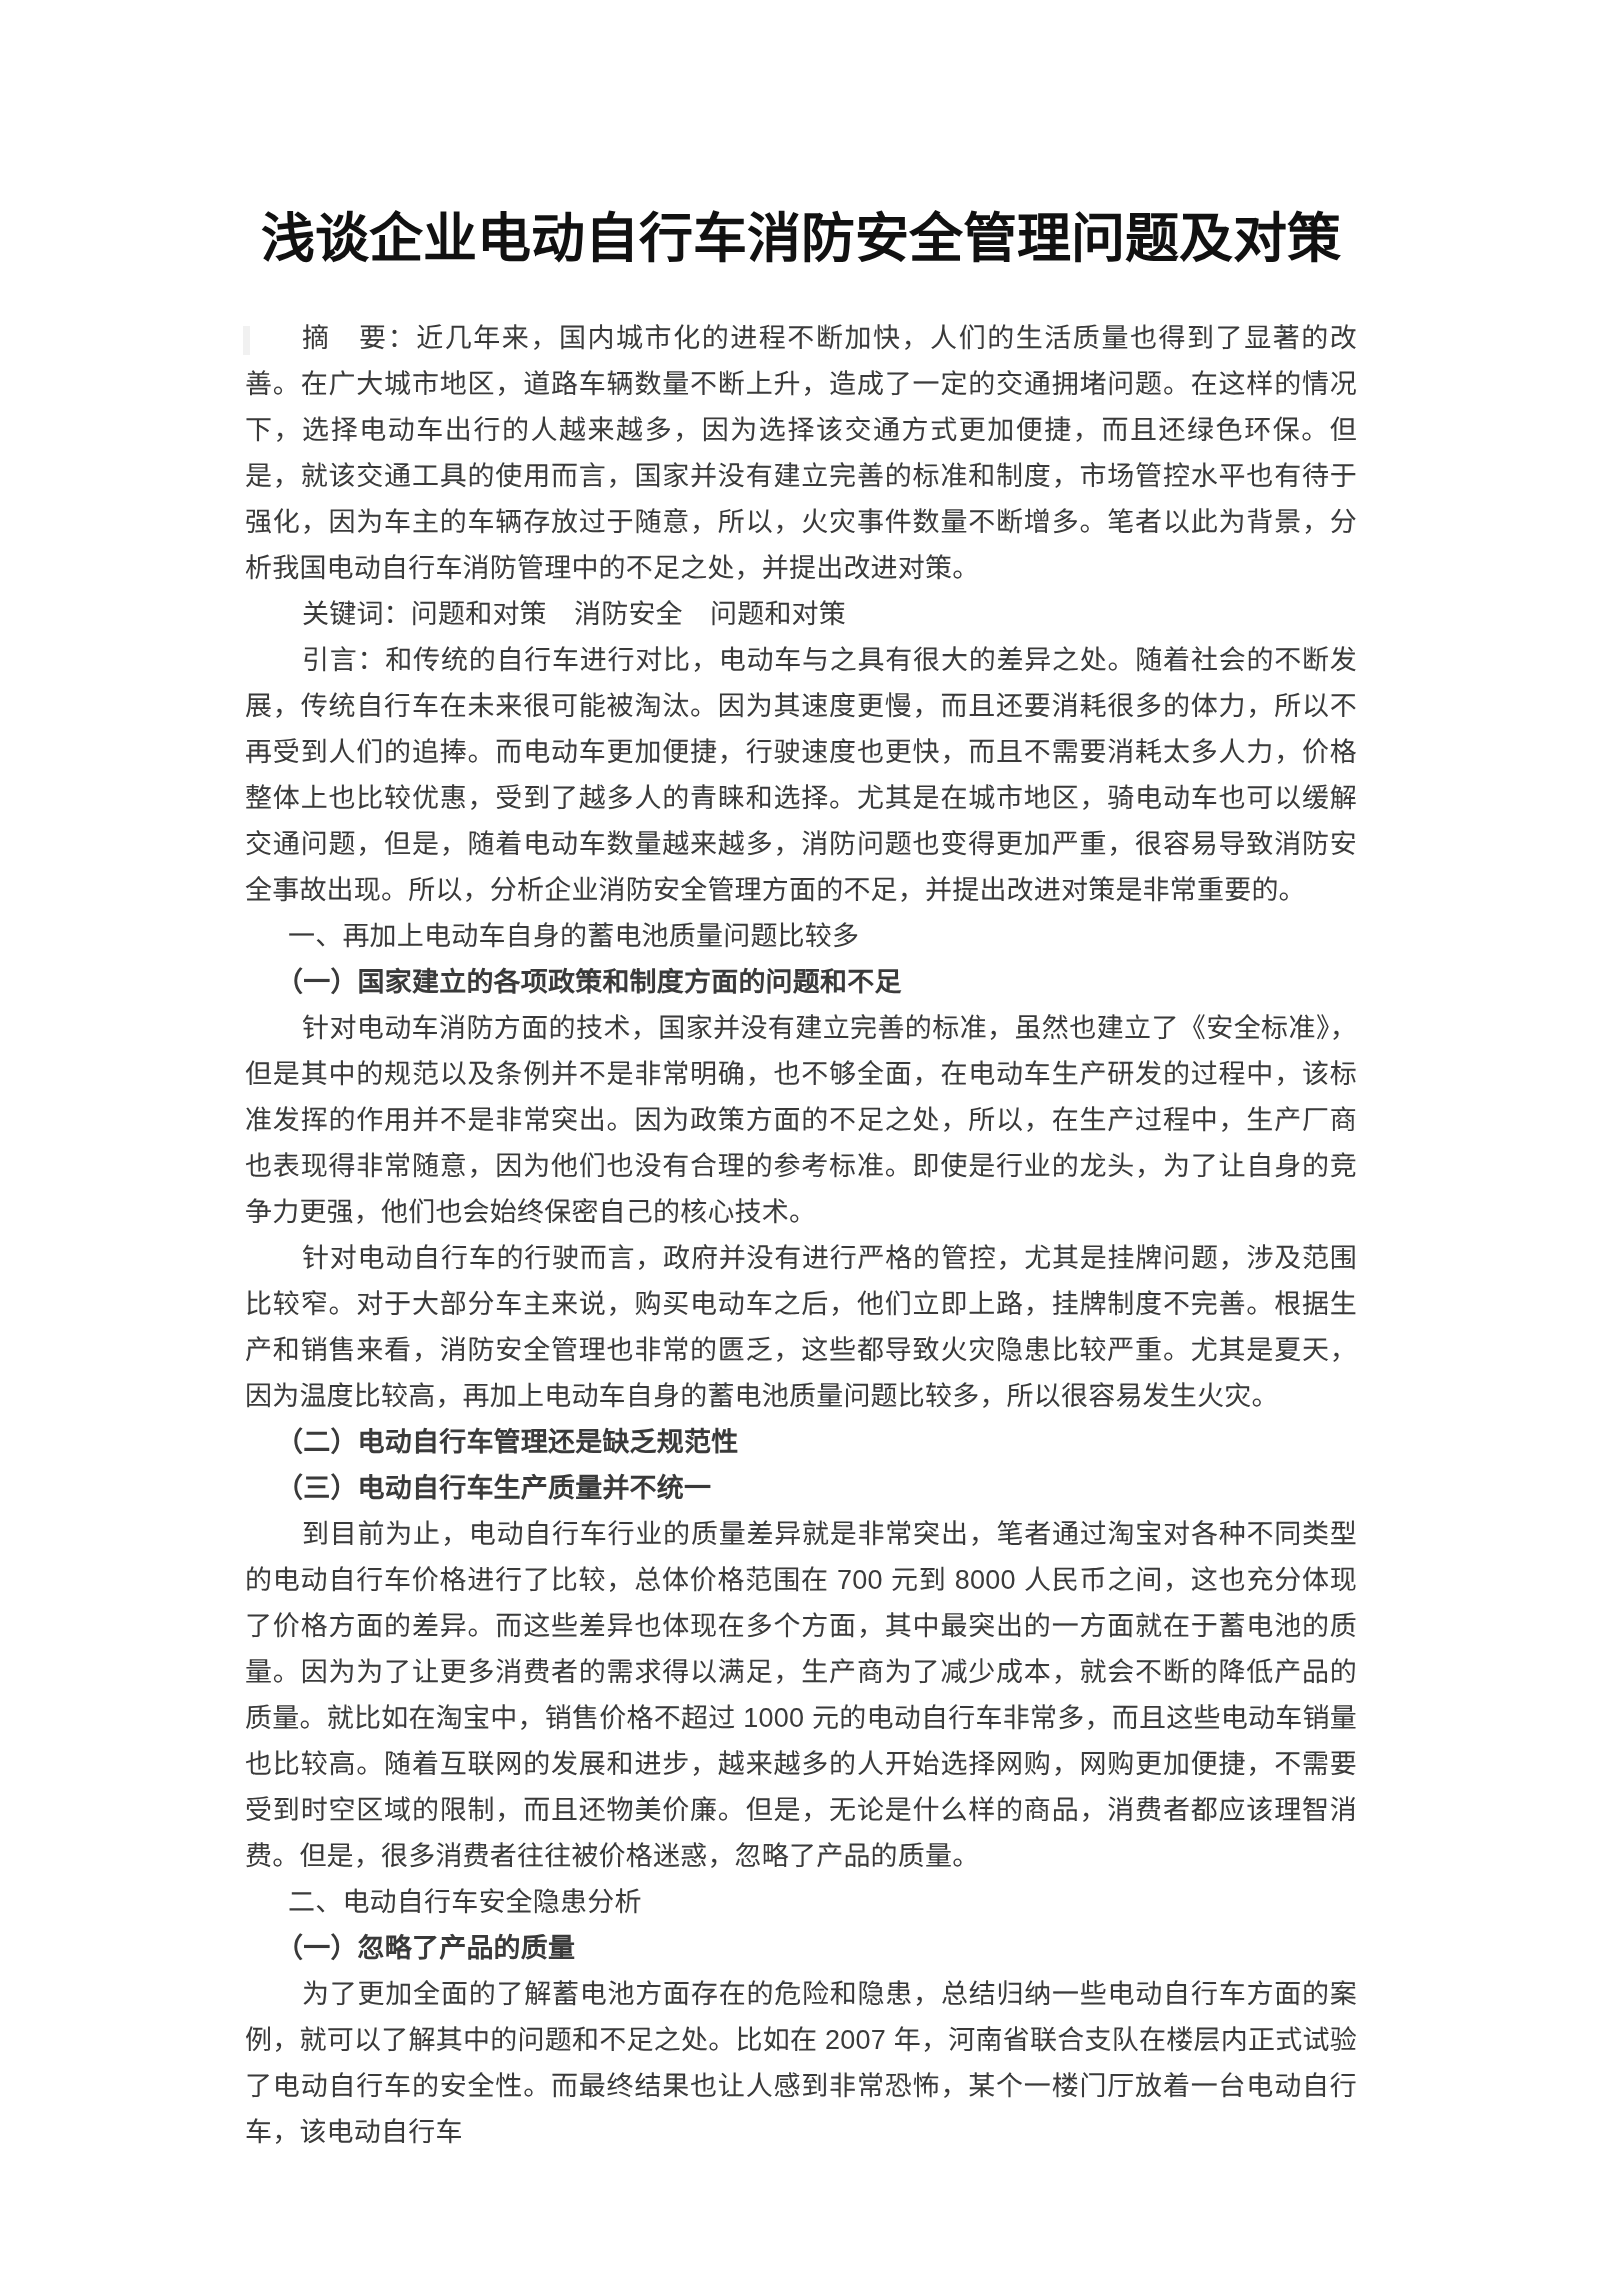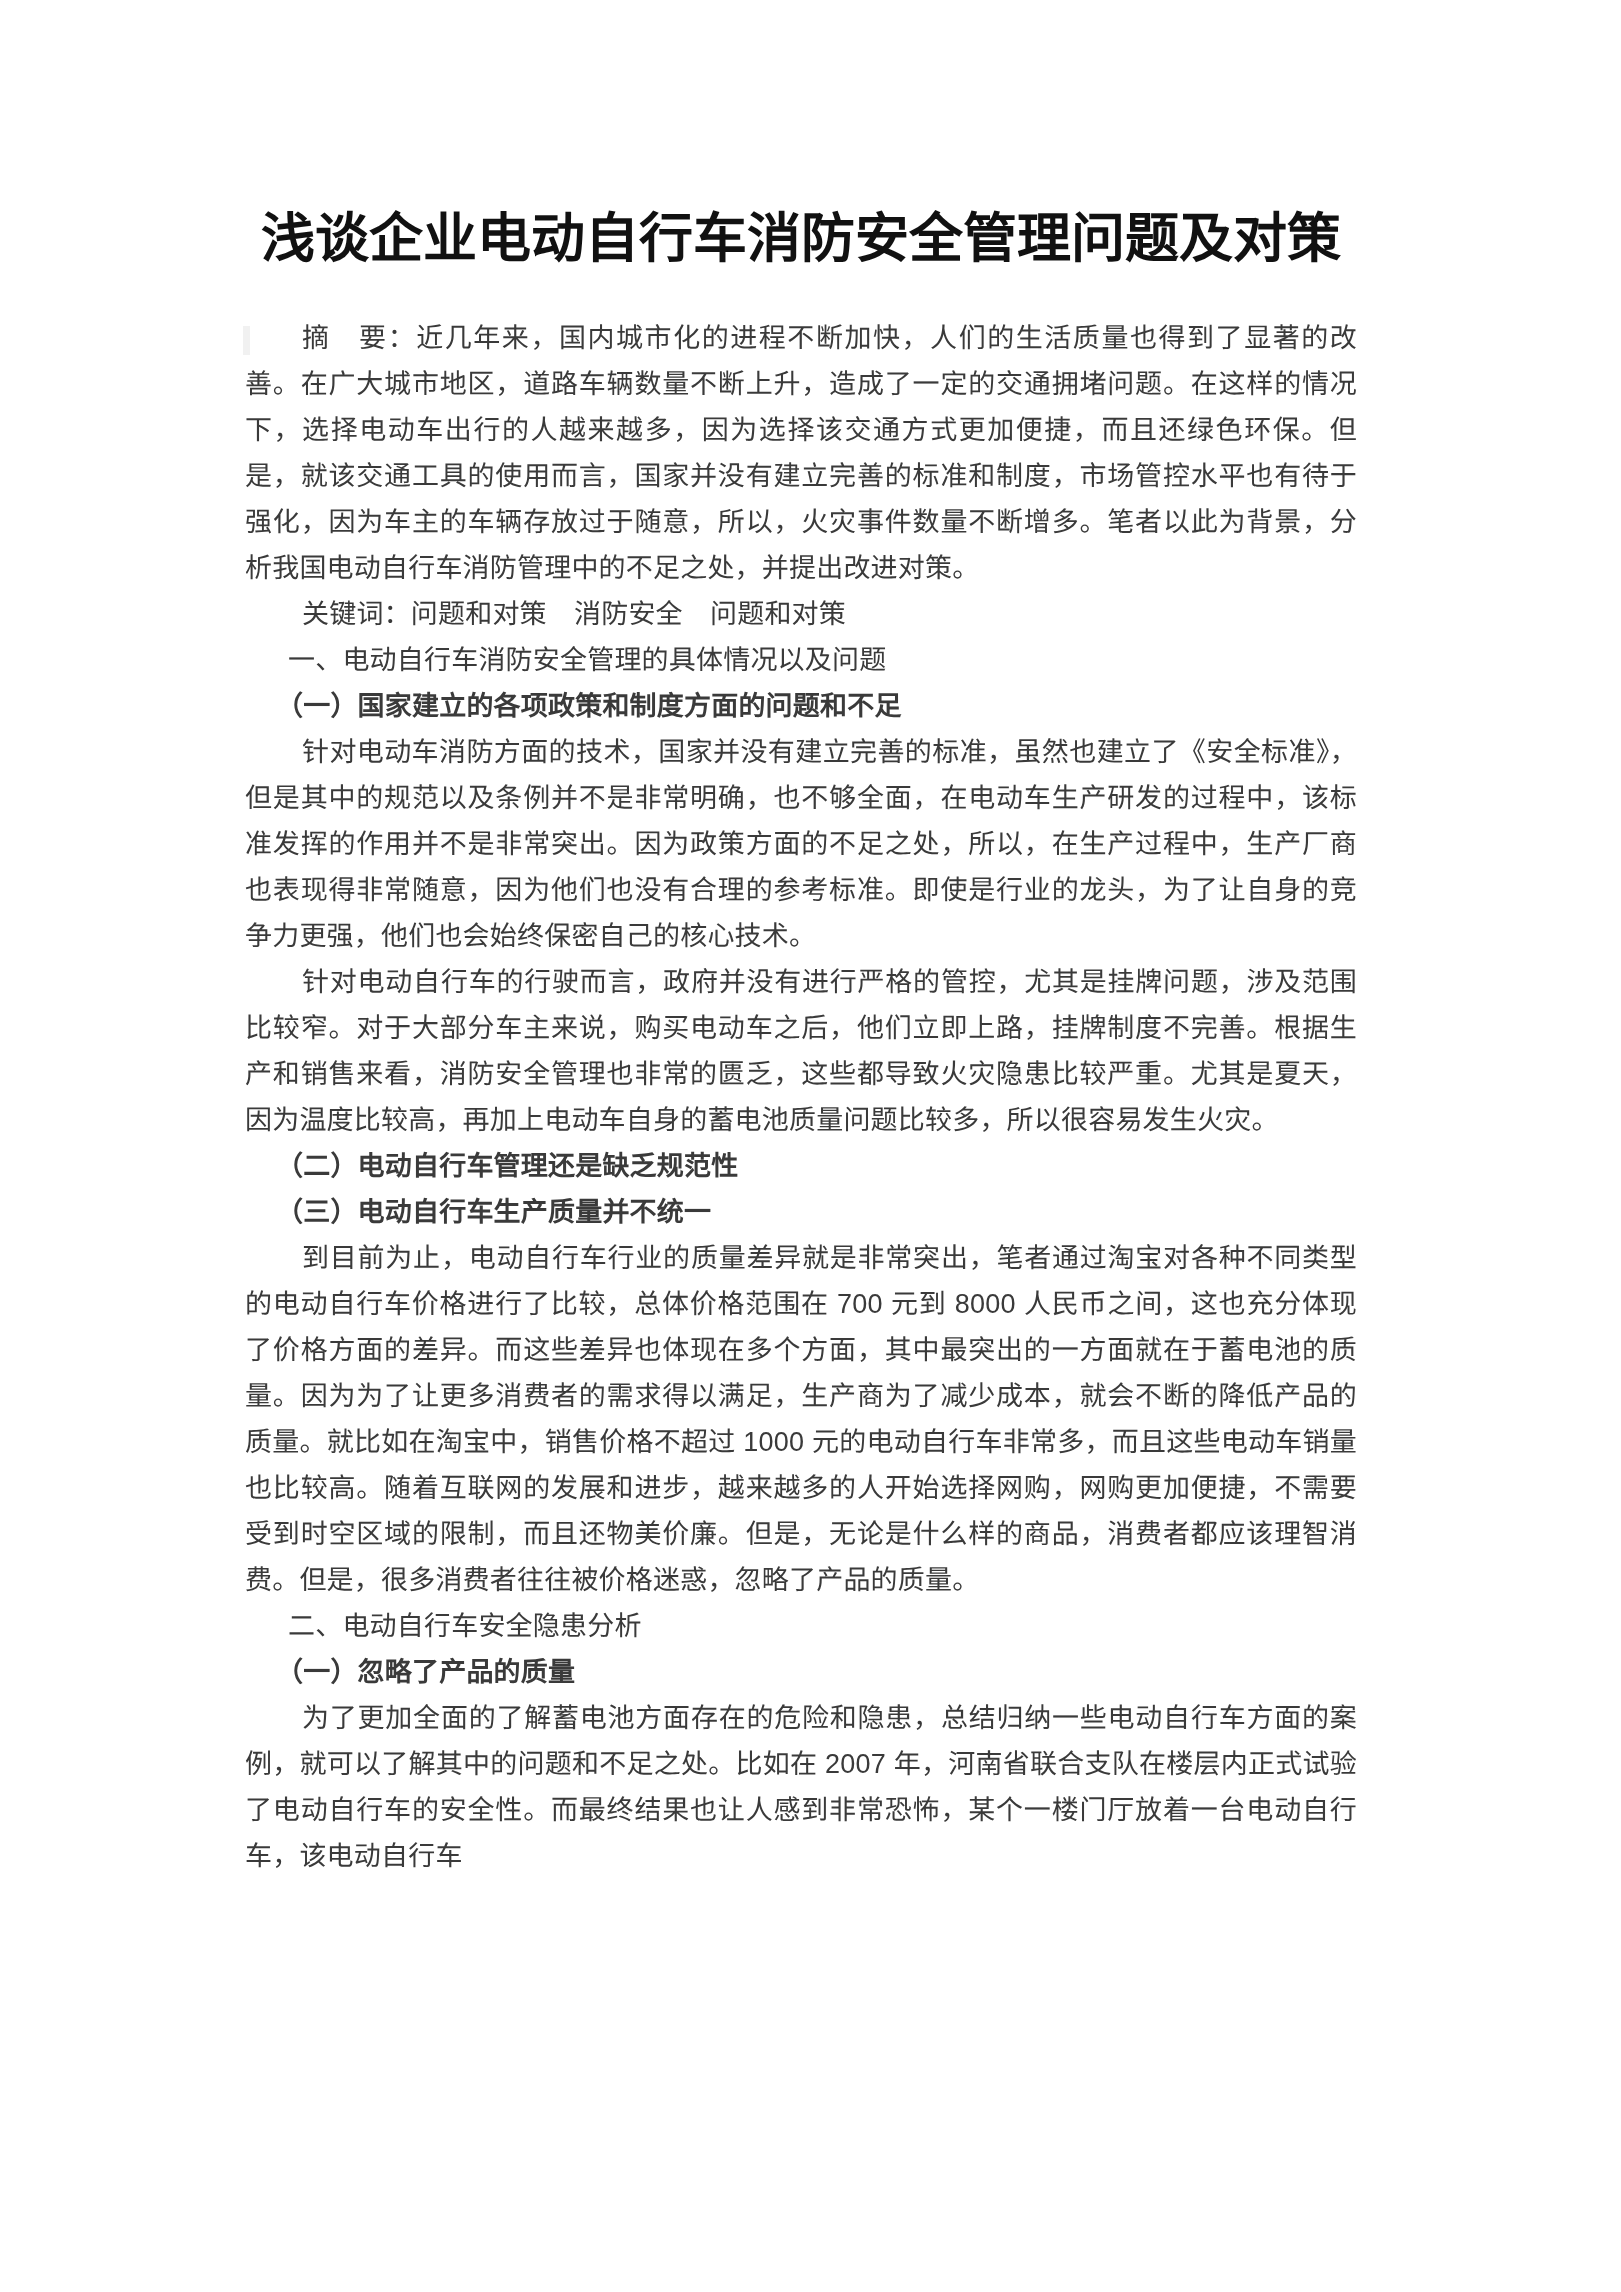--- a/index.html
+++ b/index.html
@@ -105,22 +105,23 @@
 
     <div class="body-block">
 
       <div class="abstract-wrap">
         <span class="abstract-tick"></span>
         <p class="para indent2">摘　要：近几年来，国内城市化的进程不断加快，人们的生活质量也得到了显著的改善。在广大城市地区，道路车辆数量不断上升，造成了一定的交通拥堵问题。在这样的情况下，选择电动车出行的人越来越多，因为选择该交通方式更加便捷，而且还绿色环保。但是，就该交通工具的使用而言，国家并没有建立完善的标准和制度，市场管控水平也有待于强化，因为车主的车辆存放过于随意，所以，火灾事件数量不断增多。笔者以此为背景，分析我国电动自行车消防管理中的不足之处，并提出改进对策。</p>
       </div>
 
       <p class="para indent2">关键词：问题和对策　消防安全　问题和对策</p>
 
+      <p class="para indent2">引言：和传统的自行车进行对比，电动车与之具有很大的差异之处。随着社会的不断发展，传统自行车在未来很可能被淘汰。因为其速度更慢，而且还要消耗很多的体力，所以不再受到人们的追捧。而电动车更加便捷，行驶速度也更快，而且不需要消耗太多人力，价格整体上也比较优惠，受到了越多人的青睐和选择。尤其是在城市地区，骑电动车也可以缓解交通问题，但是，随着电动车数量越来越多，消防问题也变得更加严重，很容易导致消防安全事故出现。所以，分析企业消防安全管理方面的不足，并提出改进对策是非常重要的。</p>
 
-      <p class="para heading-line indent-heading">一、电动自行车消防安全管理的具体情况以及问题</p>
+      <p class="para heading-line indent-heading">一、再加上电动车自身的蓄电池质量问题比较多</p>
 
       <p class="para heading-line indent-subheading">（一）国家建立的各项政策和制度方面的问题和不足</p>
 
       <p class="para indent2">针对电动车消防方面的技术，国家并没有建立完善的标准，虽然也建立了《安全标准》，但是其中的规范以及条例并不是非常明确，也不够全面，在电动车生产研发的过程中，该标准发挥的作用并不是非常突出。因为政策方面的不足之处，所以，在生产过程中，生产厂商也表现得非常随意，因为他们也没有合理的参考标准。即使是行业的龙头，为了让自身的竞争力更强，他们也会始终保密自己的核心技术。</p>
 
       <p class="para indent2">针对电动自行车的行驶而言，政府并没有进行严格的管控，尤其是挂牌问题，涉及范围比较窄。对于大部分车主来说，购买电动车之后，他们立即上路，挂牌制度不完善。根据生产和销售来看，消防安全管理也非常的匮乏，这些都导致火灾隐患比较严重。尤其是夏天，因为温度比较高，再加上电动车自身的蓄电池质量问题比较多，所以很容易发生火灾。</p>
 
       <p class="para heading-line indent-subheading">（二）电动自行车管理还是缺乏规范性</p>
 
       <p class="para heading-line indent-subheading">（三）电动自行车生产质量并不统一</p>

